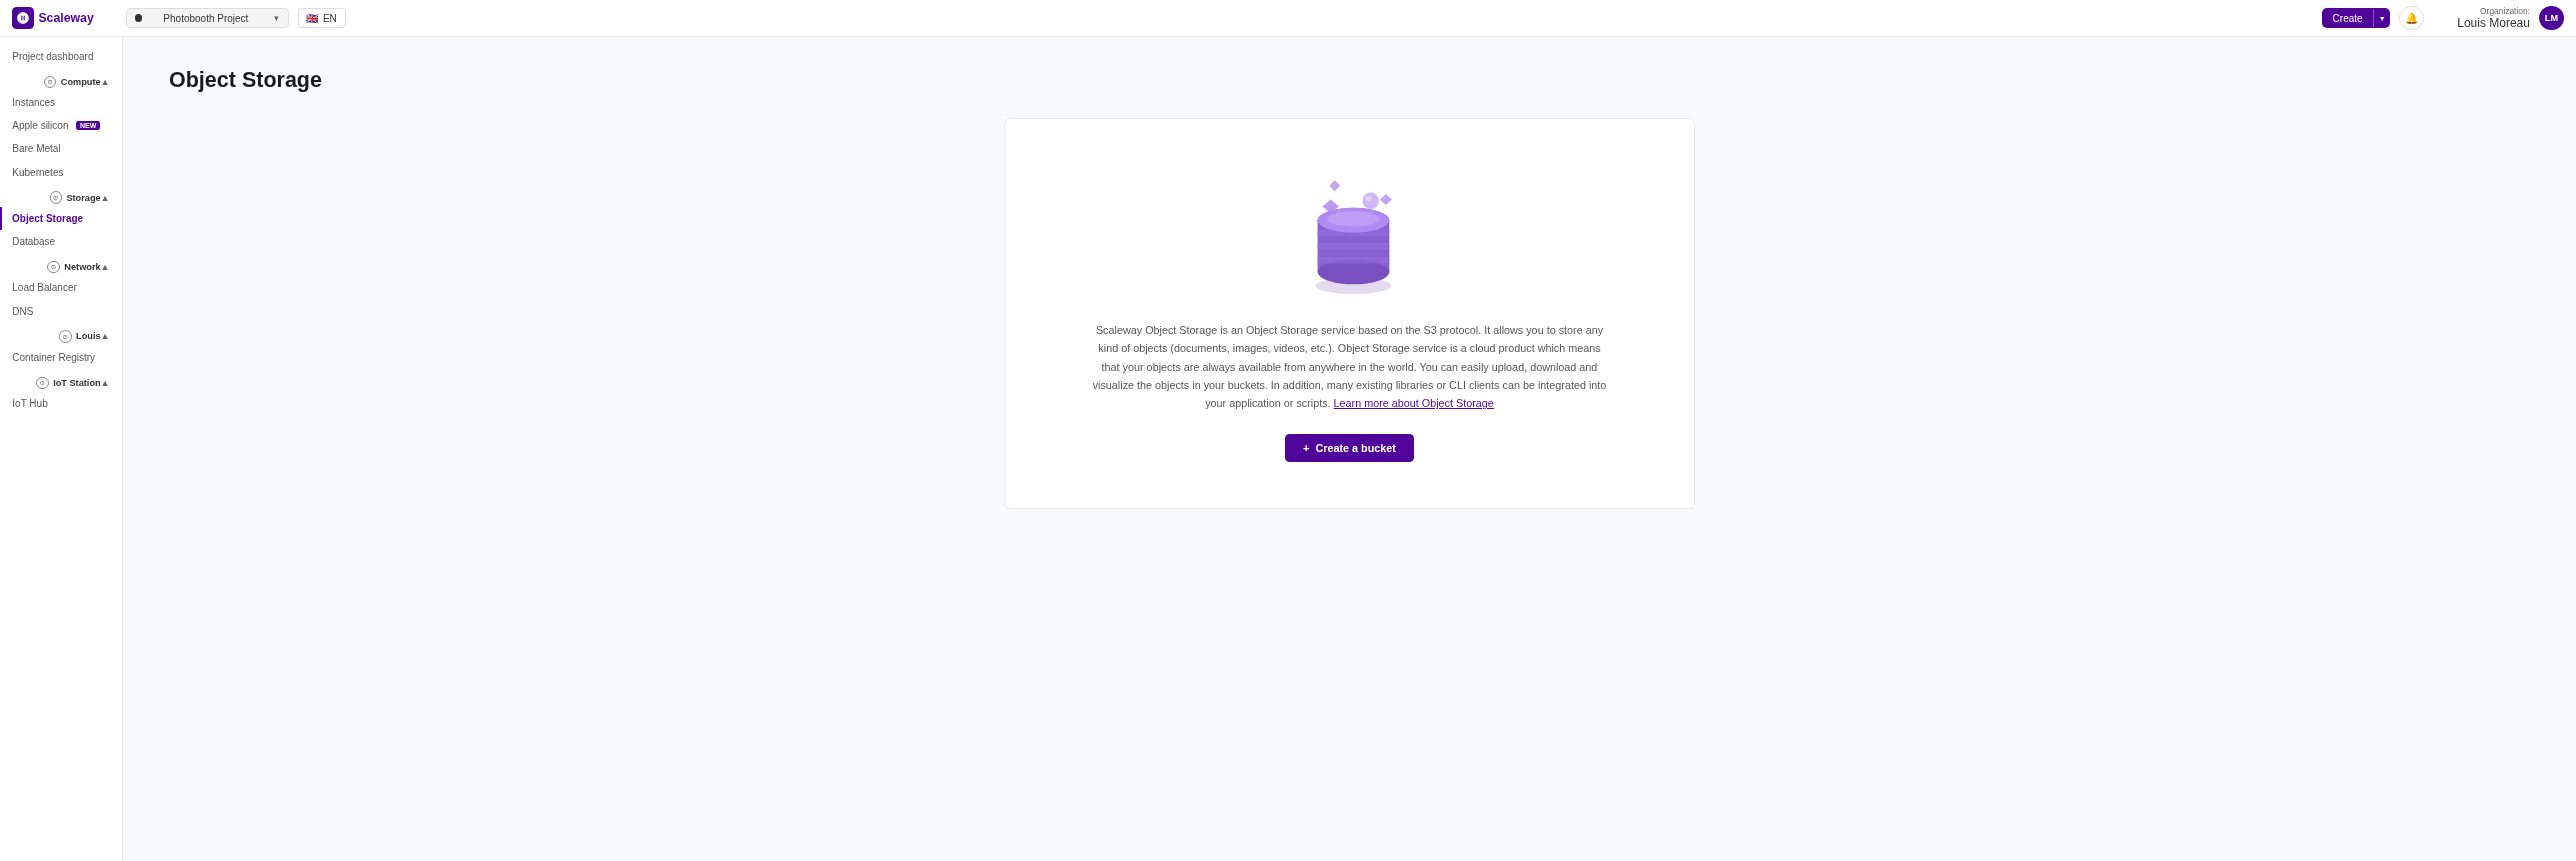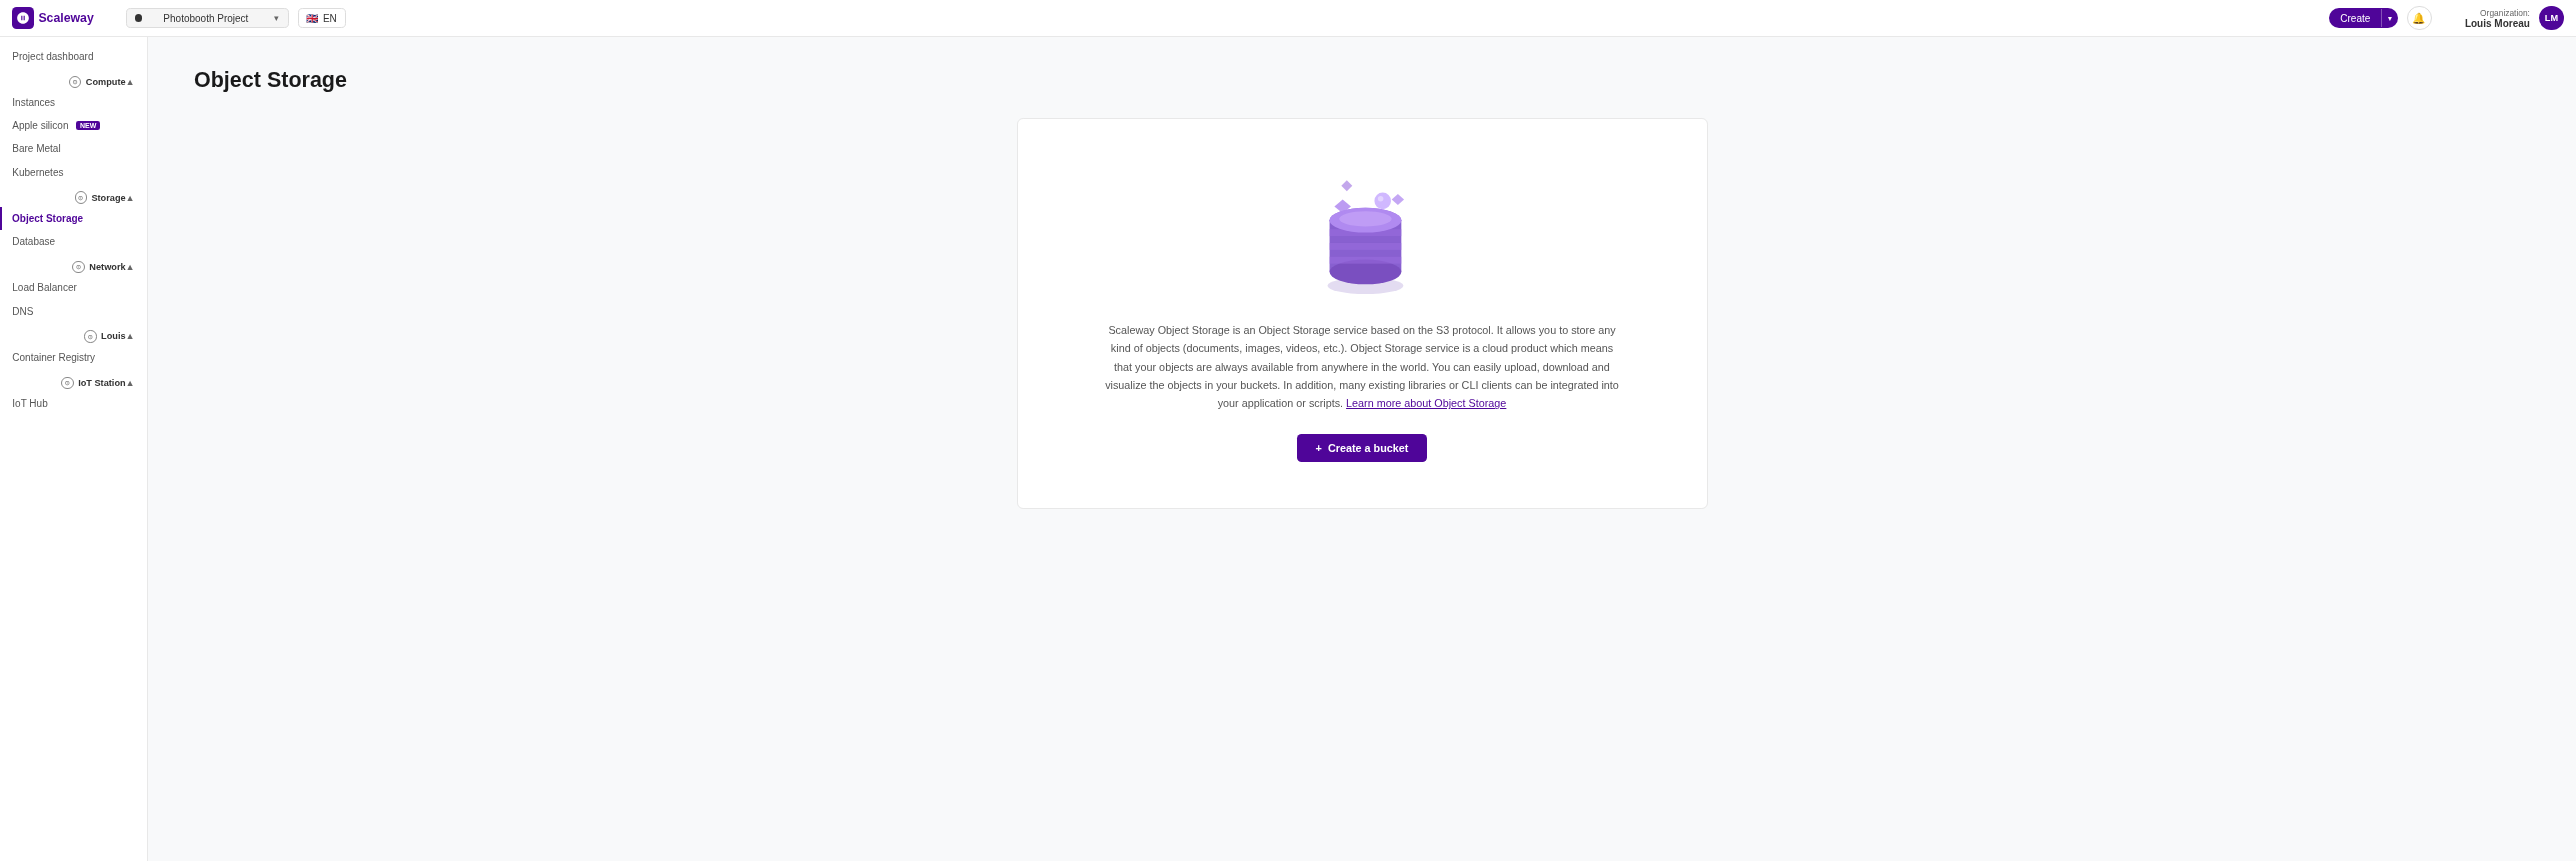--- a/index.html
+++ b/index.html
@@ -19,42 +19,42 @@
     }
     .project-dot { width: 7.7px; height: 7.7px; background: #333; border-radius: 50%; }
     .chevron-down { font-size: 7.7px; color: #666; margin-left: 3.1px; }
     .lang-selector {
       display: flex; align-items: center; gap: 3.8px; border: 0.8px solid #ddd;
       border-radius: 4.6px; padding: 3.1px 7.7px; cursor: pointer; font-size: 10px; color: #333; background: #fff;
     }
     .topbar-right { margin-left: auto; display: flex; align-items: center; gap: 9.2px; }
     .create-btn {
       display: flex; align-items: center; gap: 0; background: #4f0599; color: white;
-      border: none; border-radius: 10px; font-size: 10px; cursor: pointer; overflow: hidden;
+      border: none; border-radius: 5px; font-size: 10px; cursor: pointer; overflow: hidden;
     }
     .create-btn-main { padding: 4.6px 10.8px; }
     .create-btn-divider { width: 0.8px; background: rgba(255,255,255,0.3); height: 18.4px; }
     .create-btn-arrow { padding: 4.6px 6.1px; font-size: 7.7px; }
     .topbar-icon-btn {
       width: 24.6px; height: 24.6px; border-radius: 50%; border: 0.8px solid #ddd;
       display: flex; align-items: center; justify-content: center; cursor: pointer; background: #fff; font-size: 10.8px; color: #666;
     }
     .org-info { display: flex; flex-direction: column; align-items: flex-end; font-size: 8.4px; color: #666; margin-left: 24px; }
-    .org-info strong { font-size: 10px; color: #333; font-weight: 700; }
+    .org-info strong { font-size: 12px; color: #333; font-weight: 400; }
     .avatar {
       width: 24.6px; height: 24.6px; border-radius: 50%; background: #4f0599;
       color: white; display: flex; align-items: center; justify-content: center; font-size: 9.2px; font-weight: 700;
     }
 
     
     .layout { display: flex; flex: 1; overflow: hidden; }
 
     
     .sidebar {
-      width: 148px; background: #fff; border-right: 0.8px solid #e8e8e8;
+      width: 123px; background: #fff; border-right: 0.8px solid #e8e8e8;
       overflow-y: auto; flex-shrink: 0; padding-top: 6.1px;
     }
     .sidebar-nav-item {
       padding: 6.1px 12.3px; font-size: 10px; color: #555; cursor: pointer;
       display: flex; align-items: center; gap: 4.6px;
     }
     .sidebar-nav-item.active { color: #4f0599; font-weight: 600; border-left: 2.3px solid #4f0599; padding-left: 10px; }
     .sidebar-section-header {
       padding: 7.7px 12.3px 3.1px; font-size: 9.2px; font-weight: 700; color: #333;
       display: flex; align-items: center; justify-content: flex-end; cursor: pointer;

